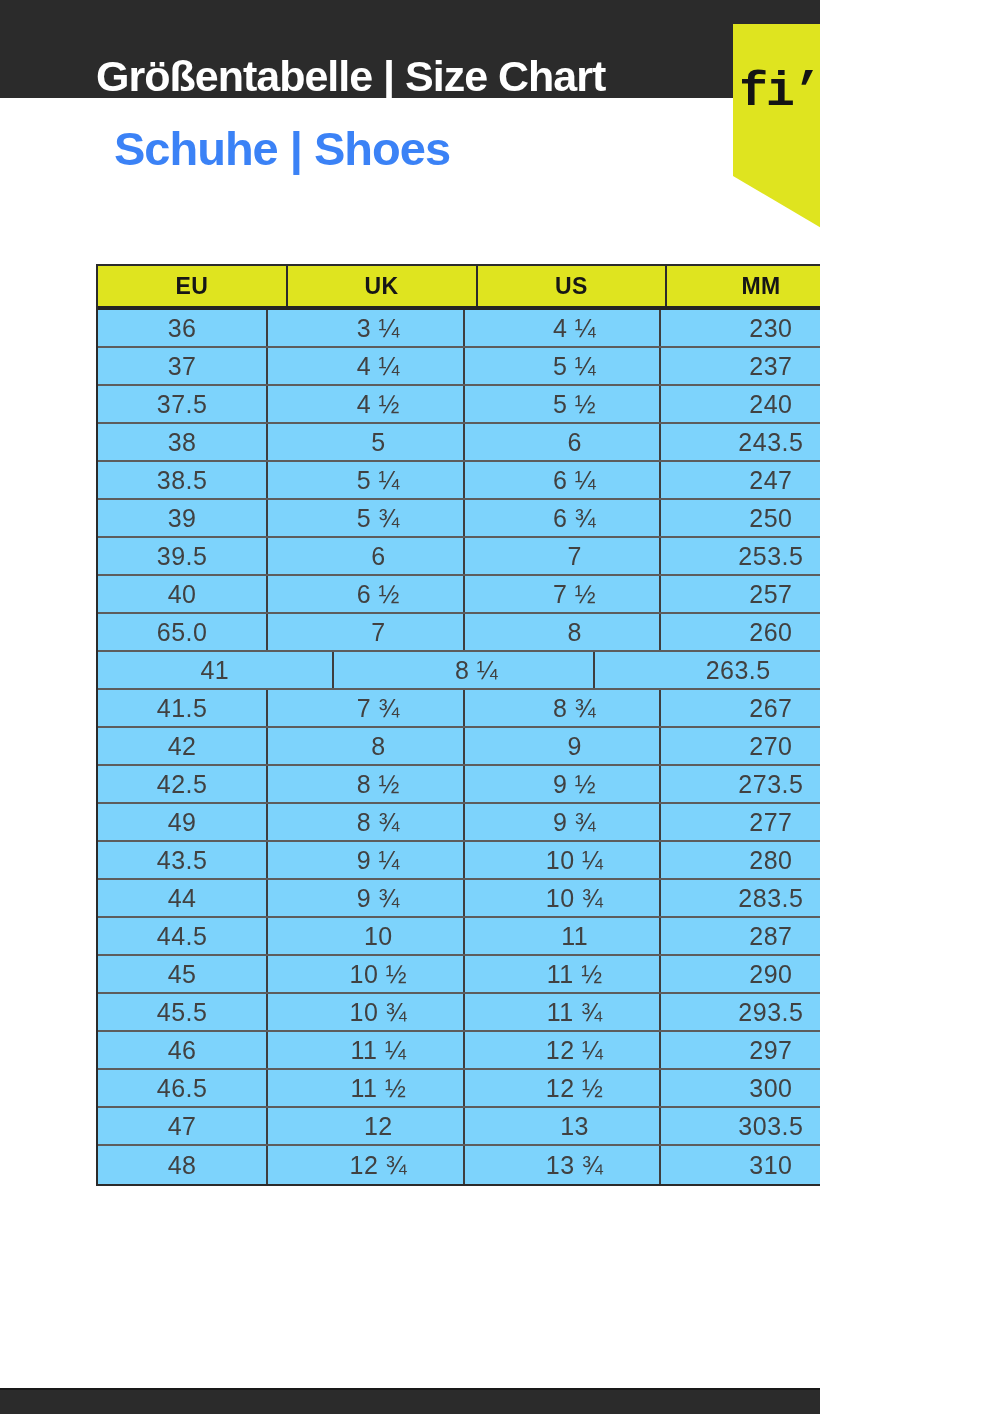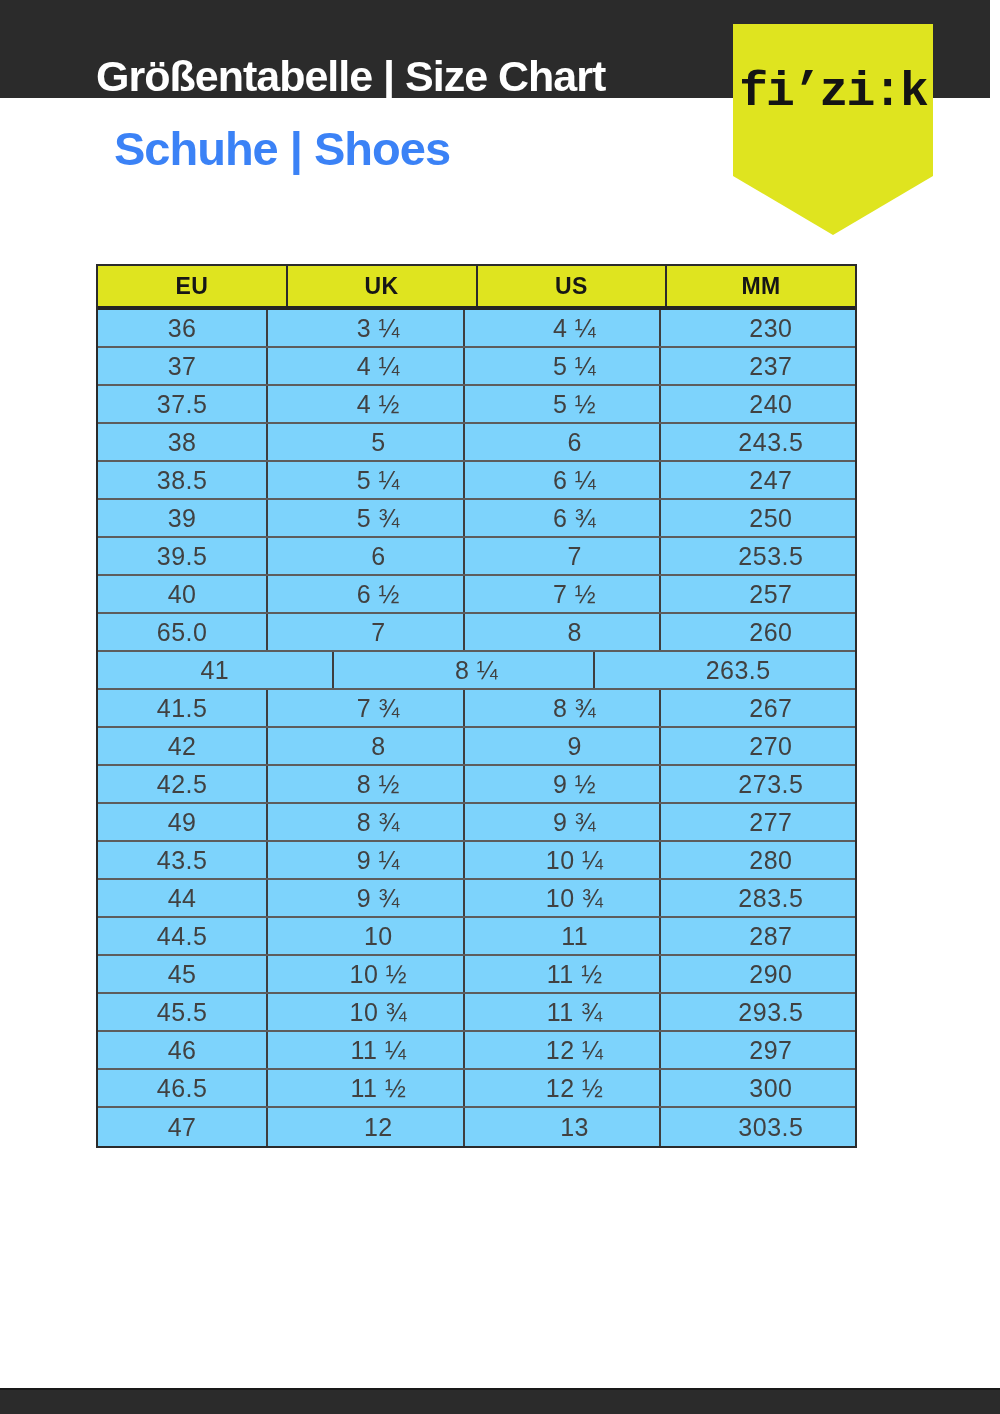--- a/index.html
+++ b/index.html
@@ -4,21 +4,21 @@
 <style>
   :root{
     --yellow:#dfe41f;
     --dark:#2b2b2b;
   }
   *{margin:0;padding:0;box-sizing:border-box;}
   html,body{background:#ffffff;}
   body{font-family:"Liberation Sans", sans-serif;}
   .page{
     position:relative;
-    width:1000px;
+    width:820px;
     height:1414px;
     background:#ffffff;
     overflow:hidden;
   }
   
   .top-band{
     position:absolute;
     left:0; top:0;
     width:990px; height:98px;
     background:var(--dark);
@@ -265,18 +265,24 @@
           <div class="td">11 ½</div>
           <div class="td">12 ½</div>
           <div class="td">300</div>
         </div>
         <div class="tr">
           <div class="td">47</div>
           <div class="td">12</div>
           <div class="td">13</div>
           <div class="td">303.5</div>
         </div>
+        <div class="tr">
+          <div class="td">48</div>
+          <div class="td">12 ¾</div>
+          <div class="td">13 ¾</div>
+          <div class="td">310</div>
+        </div>
       </div>
   </div>
 
   <div class="bottom-band"></div>
 
 </div>
 
 </body></html>

